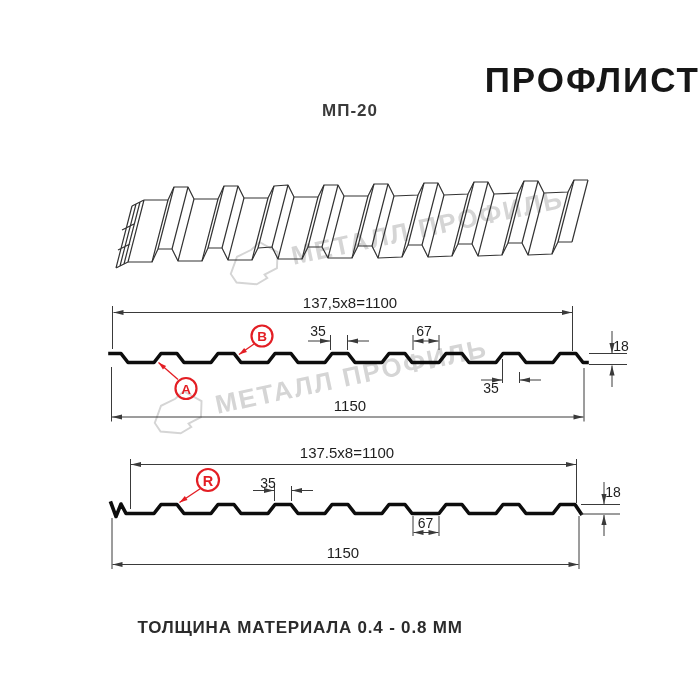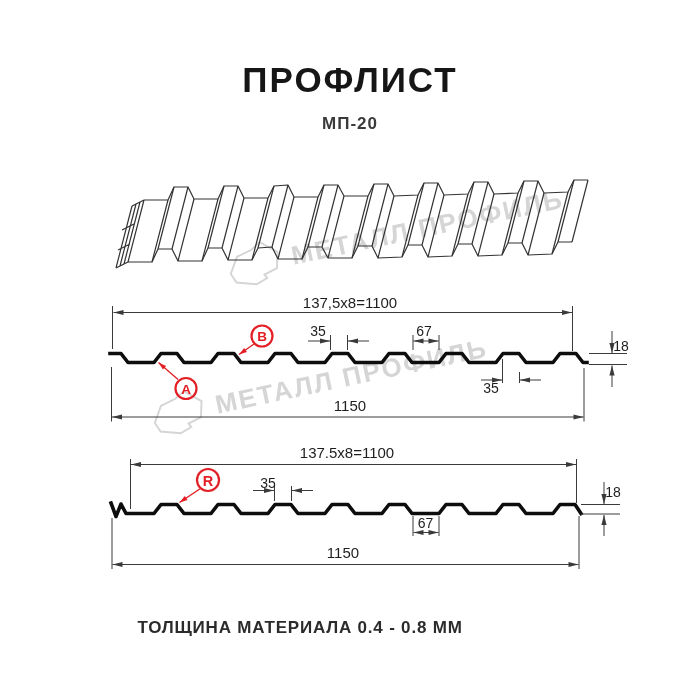--- a/index.html
+++ b/index.html
@@ -1,21 +1,21 @@
 <!DOCTYPE html>
 <html><head>
 <meta charset="utf-8">
 <style>
   html,body{margin:0;padding:0;}
   body{width:700px;height:700px;background:#ffffff;position:relative;overflow:hidden;
        font-family:"Liberation Sans", sans-serif;}
   .stage{position:absolute;inset:0;width:700px;height:700px;}
-  .title{position:absolute;left:0;top:60px;width:700px;text-align:center;
+  .title{position:absolute;left:0;top:60px;width:700px;text-align:right;
          font-size:35px;font-weight:bold;letter-spacing:2px;color:#161616;}
-  .subtitle{position:absolute;left:0;top:114px;width:700px;text-align:center;
+  .subtitle{position:absolute;left:0;top:101px;width:700px;text-align:center;
          font-size:17px;font-weight:600;letter-spacing:1px;color:#3a3a3a;}
   .footer-note{position:absolute;left:0;top:618px;width:600px;text-align:center;
          font-size:17px;font-weight:600;letter-spacing:0.8px;color:#2b2b2b;}
   .wm{position:absolute;display:flex;align-items:center;gap:9px;white-space:nowrap;
       transform:rotate(-12deg);transform-origin:0 50%;pointer-events:none;}
   .wm-text{font-size:26px;font-weight:bold;letter-spacing:2px;color:#d5d5d5;}
   .wm1{left:226px;top:247px;}
   .wm2{left:150px;top:396px;}
   svg text{font-family:"Liberation Sans", sans-serif;}
   .dimtxt{font-size:14px;fill:#1e1e1e;}

